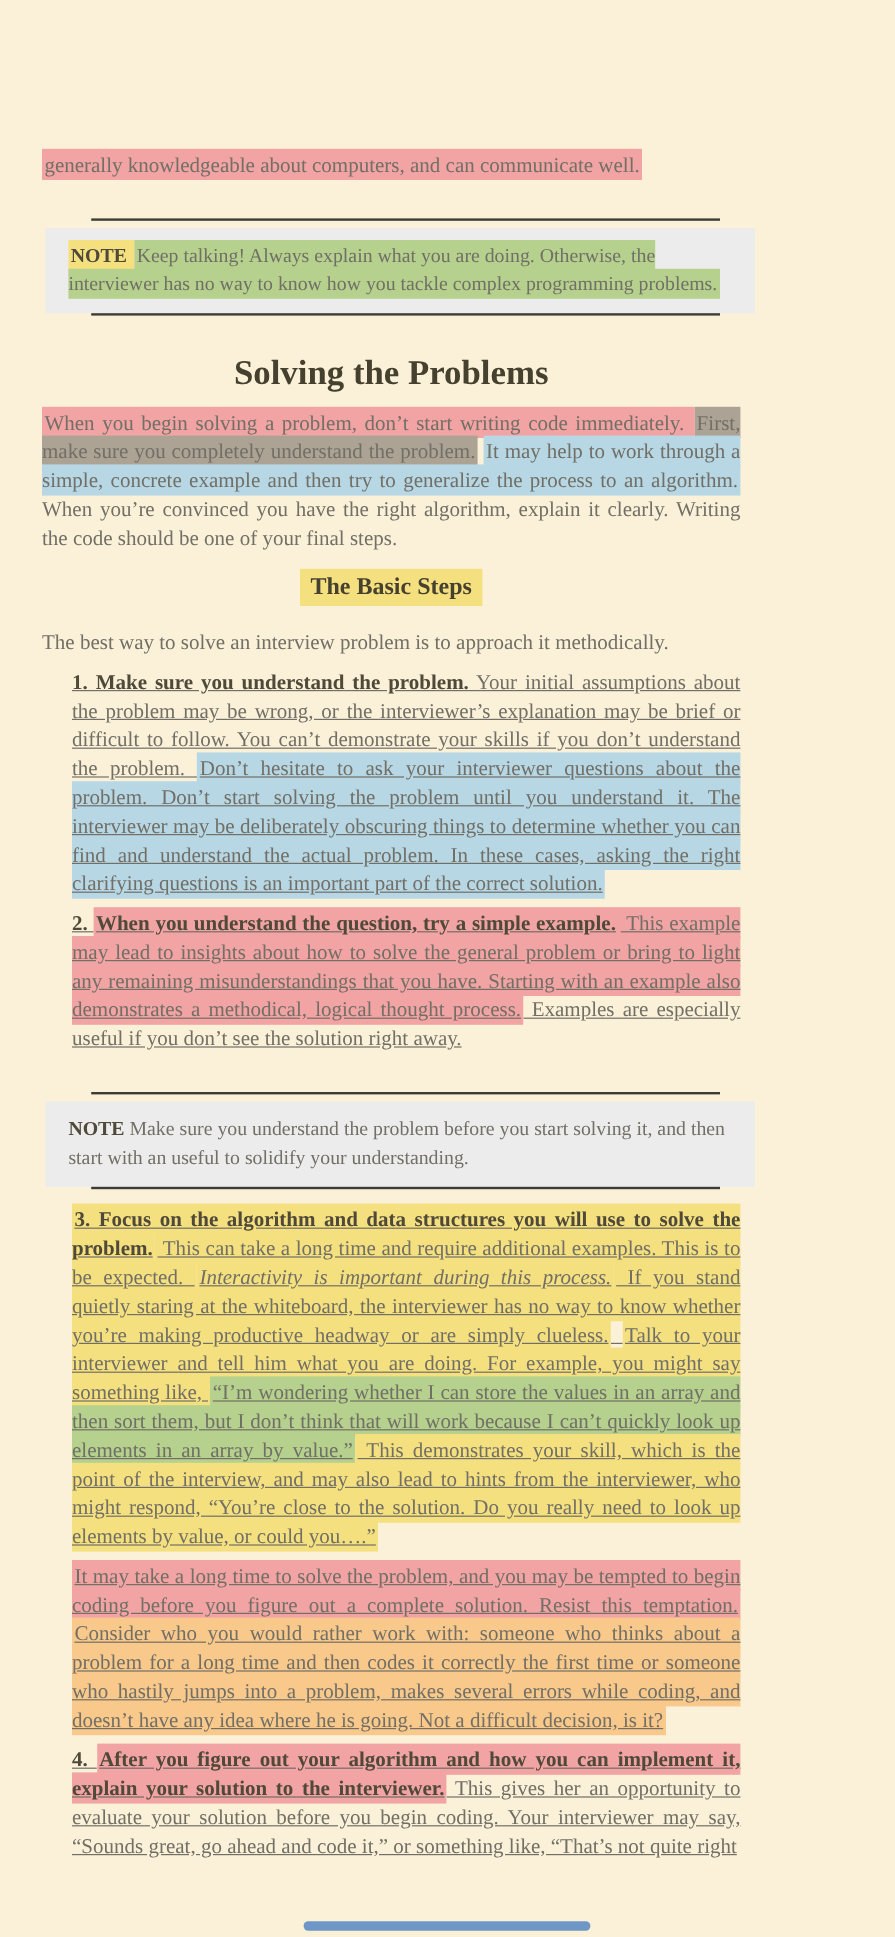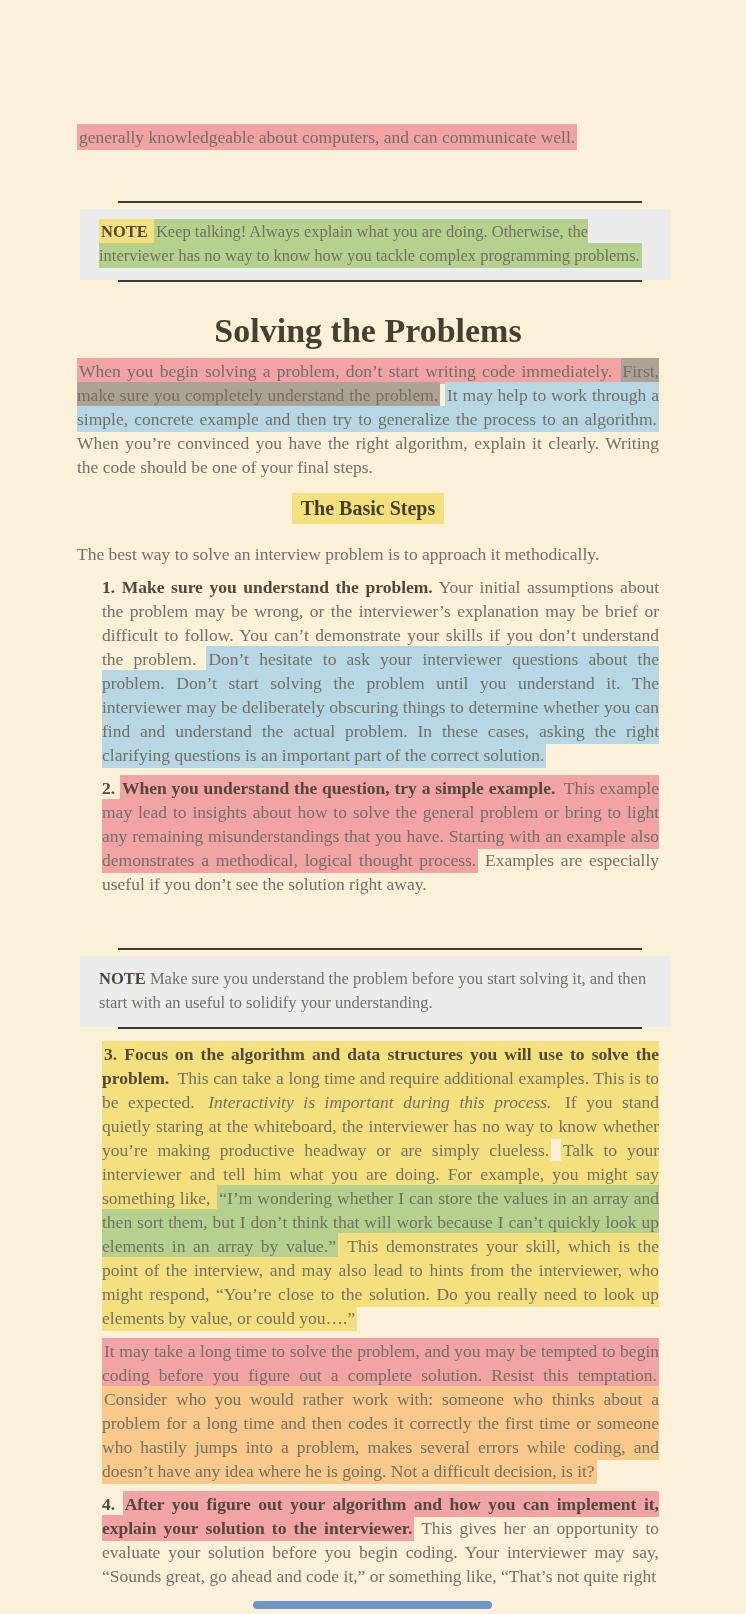--- a/index.html
+++ b/index.html
@@ -1,42 +1,41 @@
 <!DOCTYPE html>
 <html style="--c-bg: #fbf1d8; --c-notebg: #ececec; --c-rule: #3b3b38; --c-text: #716f66; --c-bold: #4f4939; --c-heading: #46402f; --c-progress: #6e96c6; --hl-pink: #f2a3a3; --hl-green: #b5d18d; --hl-yellow: #f5e07f; --hl-blue: #b7d7e5; --hl-orange: #f9c98b; --hl-gray: #aca395;"><head>
 <meta charset="utf-8">
 <style>
   html,body{margin:0;padding:0;background:#fbf1d8;}
   .page{
     position:relative;width:652px;height:1614px;overflow:hidden;
     background:var(--c-bg,#fbf1d8);
     font-family:"Liberation Serif","DejaVu Serif",serif;
     color:var(--c-text,#716f66);
-    padding-left:42px;
   }
   .content{padding:0 35px;}
   .content > :first-child{margin-top:125px;}
   .para{margin:9px 0 0;font-size:17.5px;line-height:24px;text-align:justify;}
-  .para.indent{margin-left:25px;}
-  .h1{margin:30px 0 0;text-align:center;font-size:34px;line-height:37px;font-weight:bold;color:var(--c-heading,#46402f);}
+  .para.indent{margin-left:25px;text-decoration:underline;}
+  .h1{margin:30px 0 0;text-align:center;font-size:29px;line-height:37px;font-weight:bold;color:var(--c-heading,#46402f);}
   .h1 + .para{margin-top:10px;}
   .h2{margin:13px 0 0;text-align:center;font-size:20px;line-height:32px;font-weight:bold;color:var(--c-heading,#46402f);}
   .h2 + .para{margin-top:18px;}
   .h2 .hl{padding:4px 9px 5px;}
   .b{font-weight:bold;color:var(--c-bold,#4f4939);}
   .i{font-style:italic;}
   .hl{padding:3px 2px;}
   .hl-pink{background:var(--hl-pink,#f2a3a3);}
   .hl-green{background:var(--hl-green,#b5d18d);}
   .hl-yellow{background:var(--hl-yellow,#f5e07f);}
   .hl-blue{background:var(--hl-blue,#b7d7e5);}
   .hl-orange{background:var(--hl-orange,#f9c98b);margin-top:17px;}
   .hl-gray{background:var(--hl-gray,#aca395);}
   .note{margin:33px -12px 0 3px;}
-  .para + .note{margin-top:52px;}
+  .para + .note{margin-top:33px;}
   .note + .h1{margin-top:30px;}
   .note + .para{margin-top:13px;}
   .nrule{height:2px;background:var(--c-rule,#3b3b38);margin:0 29px 0 38px;}
   .nbody{background:var(--c-notebg,#ececec);margin-top:6px;padding:11px 16px 13px 19px;}
   .ntext{margin:0;font-size:16.5px;line-height:23.5px;text-align:left;}
   .brule{margin-top:0;}
   .progress{
     position:absolute;left:253px;top:1601px;width:239px;height:8px;
     border-radius:4px;background:var(--c-progress,#6e96c6);
   }

